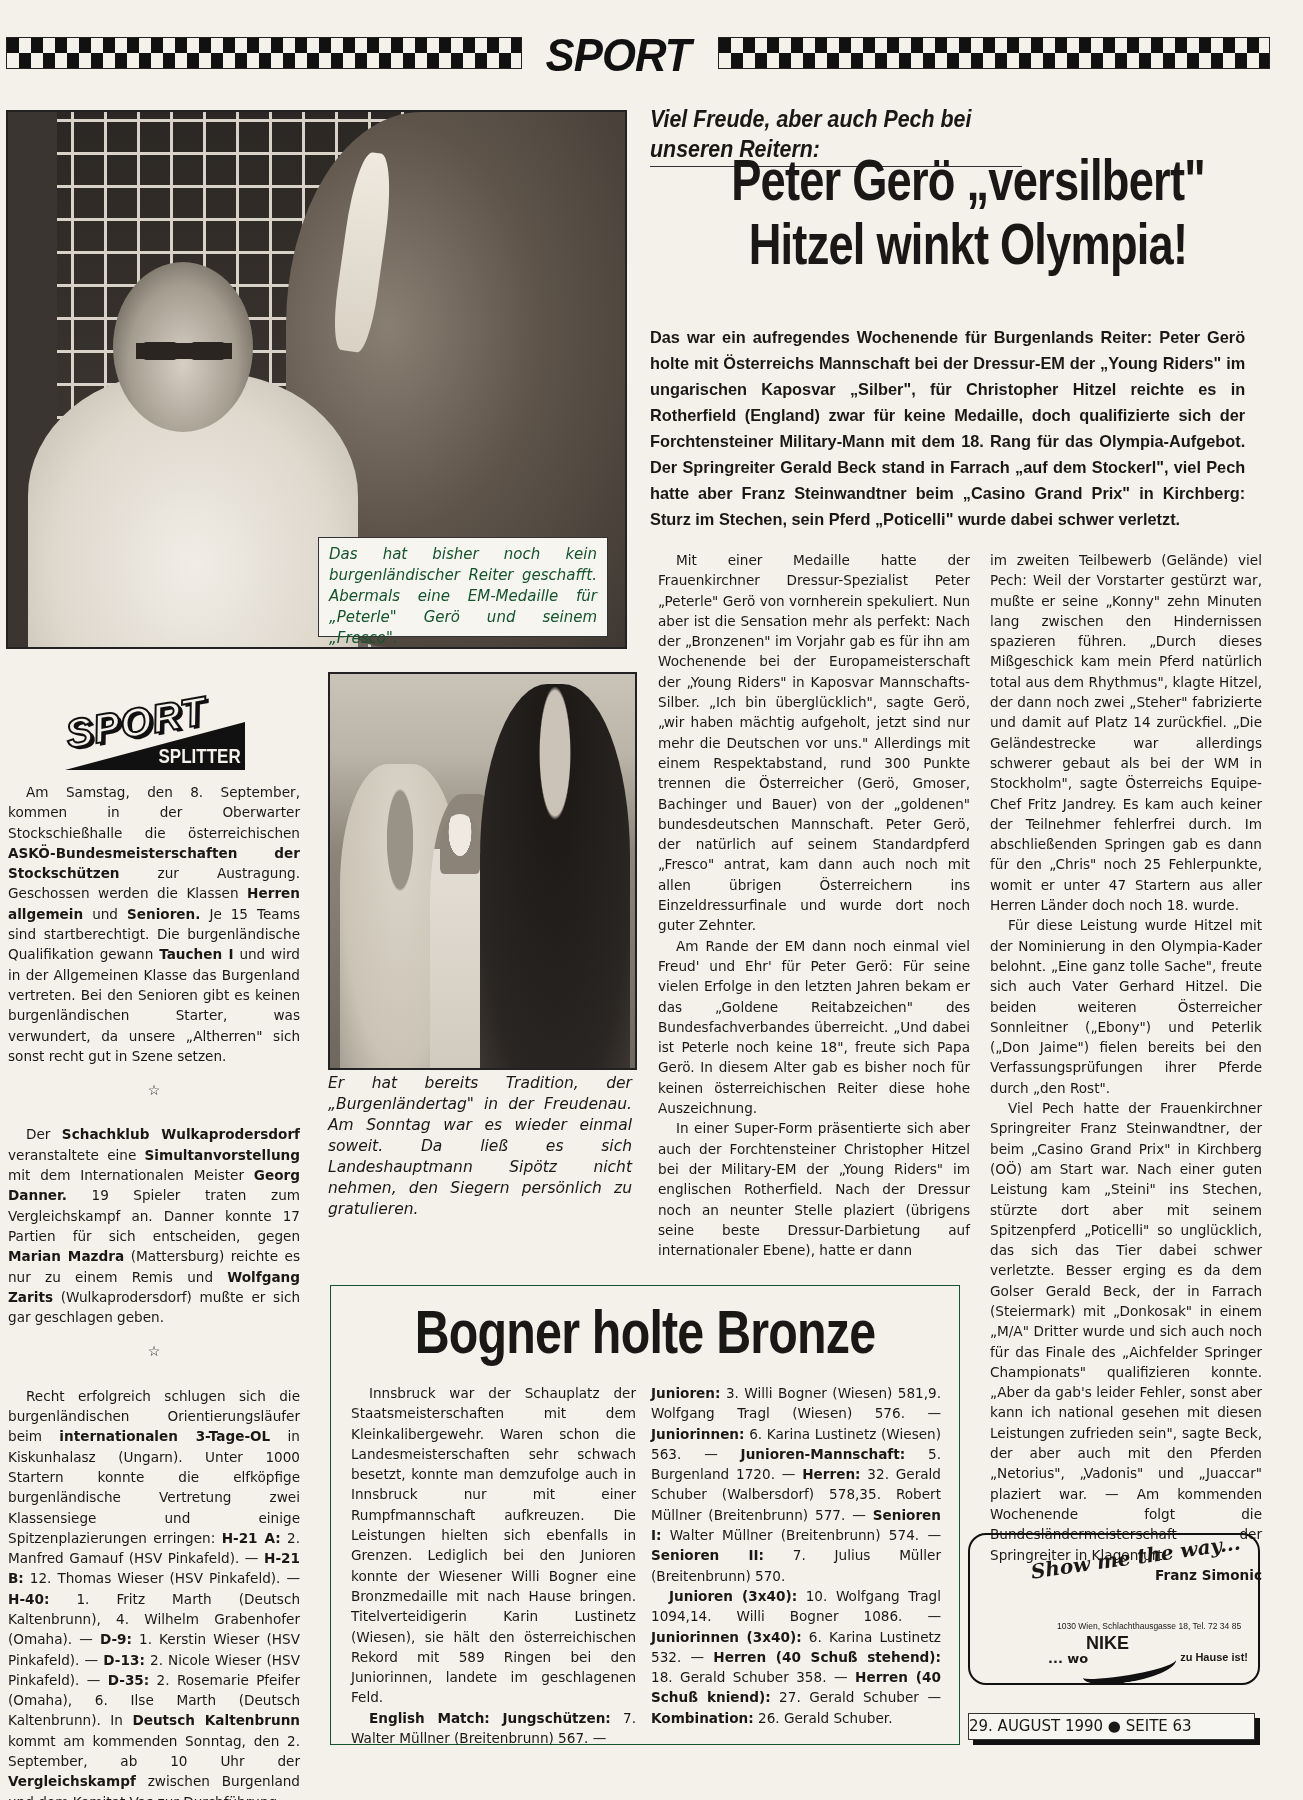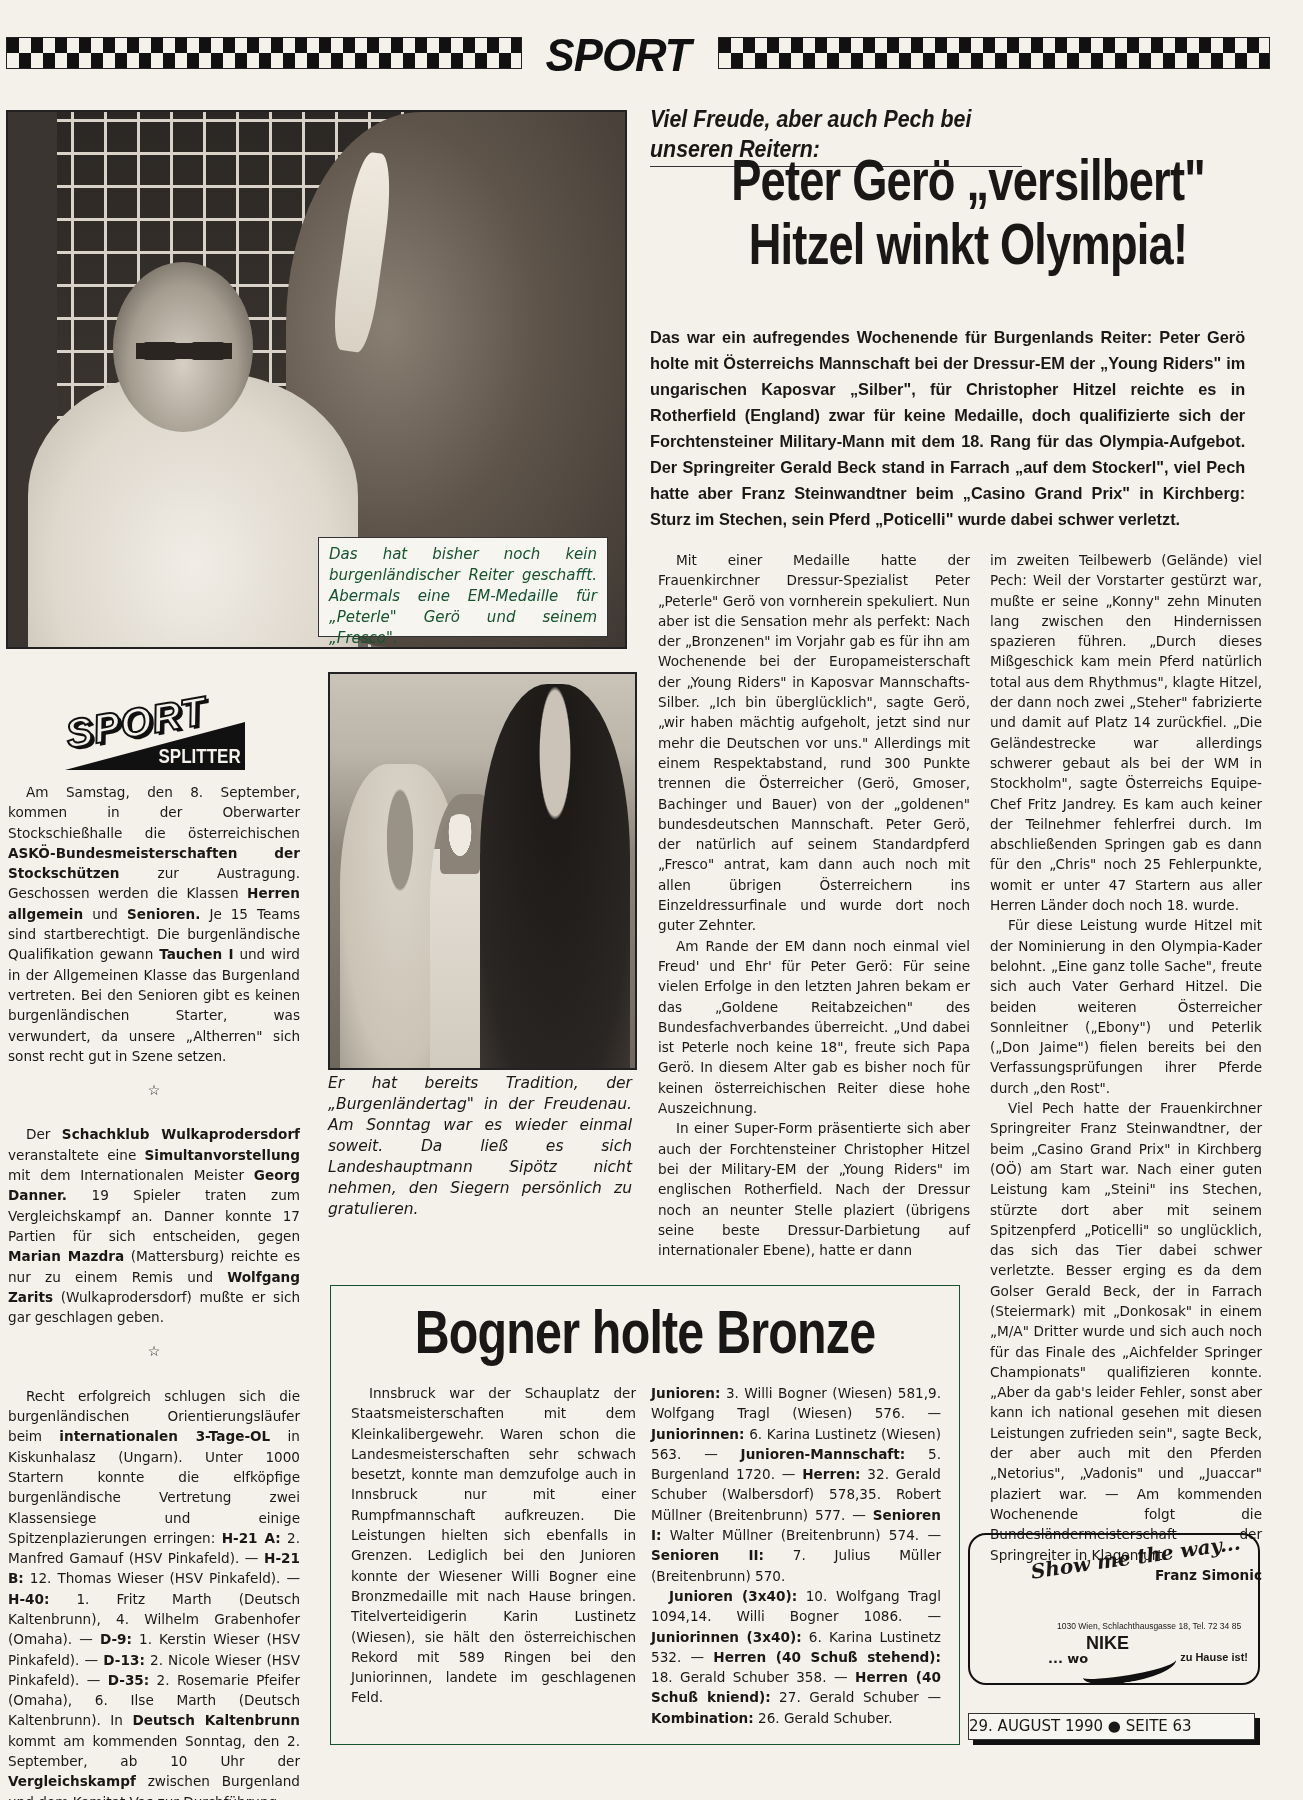--- a/index.html
+++ b/index.html
@@ -249,20 +249,21 @@
   <p style="text-indent:0">im zweiten Teilbewerb (Gelände) viel Pech: Weil der Vorstarter gestürzt war, mußte er seine „Konny" zehn Minuten lang zwischen den Hindernissen spazieren führen. „Durch dieses Mißgeschick kam mein Pferd natürlich total aus dem Rhythmus", klagte Hitzel, der dann noch zwei „Steher" fabrizierte und damit auf Platz 14 zurückfiel. „Die Geländestrecke war allerdings schwerer gebaut als bei der WM in Stockholm", sagte Österreichs Equipe-Chef Fritz Jandrey. Es kam auch keiner der Teilnehmer fehlerfrei durch. Im abschließenden Springen gab es dann für den „Chris" noch 25 Fehlerpunkte, womit er unter 47 Startern aus aller Herren Länder doch noch 18. wurde.</p>
   <p>Für diese Leistung wurde Hitzel mit der Nominierung in den Olympia-Kader belohnt. „Eine ganz tolle Sache", freute sich auch Vater Gerhard Hitzel. Die beiden weiteren Österreicher Sonnleitner („Ebony") und Peterlik („Don Jaime") fielen bereits bei den Verfassungsprüfungen ihrer Pferde durch „den Rost".</p>
   <p>Viel Pech hatte der Frauenkirchner Springreiter Franz Steinwandtner, der beim „Casino Grand Prix" in Kirchberg (OÖ) am Start war. Nach einer guten Leistung kam „Steini" ins Stechen, stürzte dort aber mit seinem Spitzenpferd „Poticelli" so unglücklich, das sich das Tier dabei schwer verletzte. Besser erging es da dem Golser Gerald Beck, der in Farrach (Steiermark) mit „Donkosak" in einem „M/A" Dritter wurde und sich auch noch für das Finale des „Aichfelder Springer Championats" qualifizieren konnte. „Aber da gab's leider Fehler, sonst aber kann ich national gesehen mit diesen Leistungen zufrieden sein", sagte Beck, der aber auch mit den Pferden „Netorius", „Vadonis" und „Juaccar" plaziert war. — Am kommenden Wochenende folgt die Bundesländermeisterschaft der Springreiter in Klagenfurt.</p>
   <p class="byline">Franz Simonic</p>
 </div>
 
 <div class="bogner-box">
   <div class="bogner-title">Bogner holte Bronze</div>
   <div class="col bcol1">
     <p>Innsbruck war der Schauplatz der Staatsmeisterschaften mit dem Kleinkalibergewehr. Waren schon die Landesmeisterschaften sehr schwach besetzt, konnte man demzufolge auch in Innsbruck nur mit einer Rumpfmannschaft aufkreuzen. Die Leistungen hielten sich ebenfalls in Grenzen. Lediglich bei den Junioren konnte der Wiesener Willi Bogner eine Bronzmedaille mit nach Hause bringen. Titelverteidigerin Karin Lustinetz (Wiesen), sie hält den österreichischen Rekord mit 589 Ringen bei den Juniorinnen, landete im geschlagenen Feld.</p>
+    <p><b>English Match: Jungschützen:</b> 7. Walter Müllner (Breitenbrunn) 567. —</p>
   </div>
   <div class="col bcol2">
     <p class="first"><b>Junioren:</b> 3. Willi Bogner (Wiesen) 581,9. Wolfgang Tragl (Wiesen) 576. — <b>Juniorinnen:</b> 6. Karina Lustinetz (Wiesen) 563. — <b>Junioren-Mannschaft:</b> 5. Burgenland 1720. — <b>Herren:</b> 32. Gerald Schuber (Walbersdorf) 578,35. Robert Müllner (Breitenbrunn) 577. — <b>Senioren I:</b> Walter Müllner (Breitenbrunn) 574. — <b>Senioren II:</b> 7. Julius Müller (Breitenbrunn) 570.</p>
     <p><b>Junioren (3x40):</b> 10. Wolfgang Tragl 1094,14. Willi Bogner 1086. — <b>Juniorinnen (3x40):</b> 6. Karina Lustinetz 532. — <b>Herren (40 Schuß stehend):</b> 18. Gerald Schuber 358. — <b>Herren (40 Schuß kniend):</b> 27. Gerald Schuber — <b>Kombination:</b> 26. Gerald Schuber.</p>
   </div>
 </div>
 
 <div class="ad">
   <div class="slogan">Show me the way...</div>
   <div class="addr">1030 Wien, Schlachthausgasse 18, Tel. 72 34 85</div>

